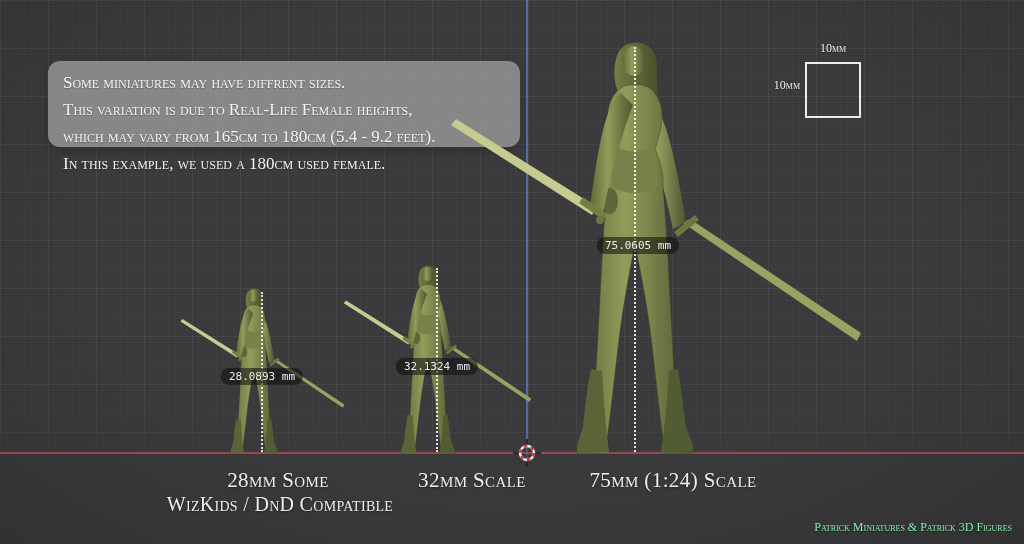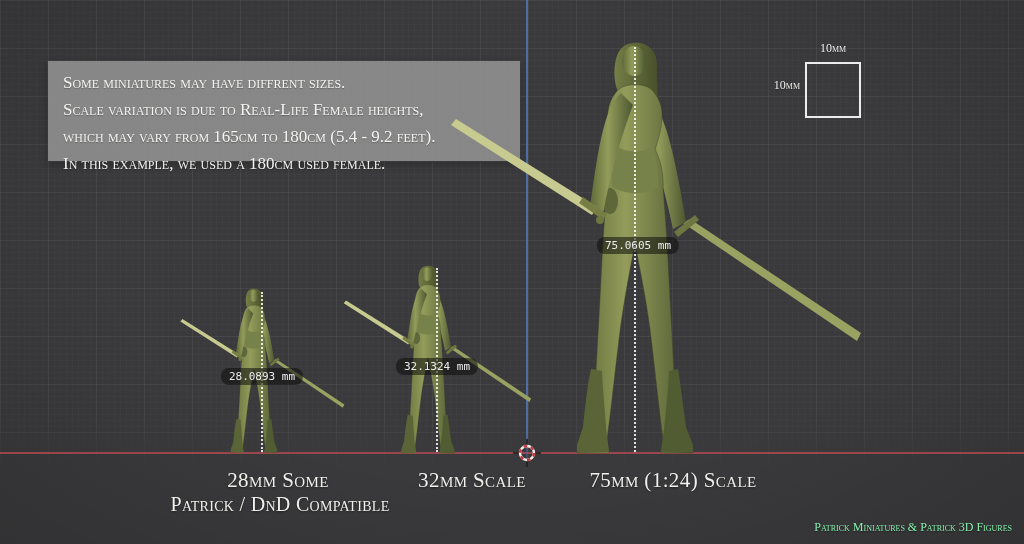--- a/index.html
+++ b/index.html
@@ -19,22 +19,22 @@
   
   .axis-x{position:absolute;left:0;right:0;top:452px;height:2px;
           background:rgba(185,75,84,0.75);}
   .axis-z{position:absolute;left:526px;top:0;width:2px;height:470px;
           background:rgba(82,122,190,0.8);
           -webkit-mask-image:linear-gradient(#000 92%, transparent 100%);
                   mask-image:linear-gradient(#000 92%, transparent 100%);}
   
   .cursor3d{position:absolute;left:513px;top:439px;}
   
-  .infobox{position:absolute;left:48px;top:61px;width:472px;height:100px;
-    box-sizing:border-box;padding:8px 15px 0 15px;border-radius:0;
+  .infobox{position:absolute;left:48px;top:61px;width:472px;height:86px;
+    box-sizing:border-box;padding:8px 15px 0 15px;border-radius:12px;
     background:rgba(142,142,142,0.92);
     box-shadow:0 0 0 1px rgba(70,70,70,0.4), 0 3px 8px rgba(0,0,0,0.25);}
   .infobox .line{font-variant:small-caps;font-size:17px;line-height:27px;
     color:#f4f4f1;text-shadow:0 1px 1px rgba(0,0,0,0.28);white-space:nowrap;}
   
   .figure{position:absolute;}
   
   .mline{position:absolute;width:0;border-left:2px dotted rgba(255,255,255,0.85);}
   .mlabel{position:absolute;transform:translateX(-50%);
     font-family:"DejaVu Sans Mono",monospace;font-size:11px;color:#ececec;
@@ -69,21 +69,21 @@
     <line x1="14" y1="0" x2="14" y2="6" stroke="#1e1e1e" stroke-width="1.6"></line>
     <line x1="14" y1="22" x2="14" y2="28" stroke="#1e1e1e" stroke-width="1.6"></line>
     <line x1="0" y1="14" x2="6" y2="14" stroke="#1e1e1e" stroke-width="1.6"></line>
     <line x1="22" y1="14" x2="28" y2="14" stroke="#1e1e1e" stroke-width="1.6"></line>
     <circle cx="14" cy="14" r="7" fill="none" stroke="#f0f0f0" stroke-width="2.4"></circle>
     <circle cx="14" cy="14" r="7" fill="none" stroke="#c8393f" stroke-width="2.4" stroke-dasharray="3.67 3.67"></circle>
   </svg>
 
   <div class="infobox">
     <div class="line">Some miniatures may have diffrent sizes.</div>
-    <div class="line">Scale variation is due to Real-Life Female heights,</div>
+    <div class="line">This variation is due to Real-Life Female heights,</div>
     <div class="line">which may vary from 165cm to 180cm (5.4 - 9.2 feet).</div>
     <div class="line">In this example, we used a 180cm used female.</div>
   </div>
 
   <svg width="0" height="0" style="position:absolute">
     <defs>
       <linearGradient id="gBody" x1="0" y1="0" x2="1" y2="0">
         <stop offset="0" stop-color="#5f6938"></stop>
         <stop offset="0.42" stop-color="#939c5a"></stop>
         <stop offset="1" stop-color="#4c5630"></stop>
@@ -149,19 +149,19 @@
 
   <div class="mlabel" style="left:262px;top:368px">28.0893 mm</div>
   <div class="mlabel" style="left:437px;top:358px">32.1324 mm</div>
   <div class="mlabel" style="left:638px;top:237px">75.0605 mm</div>
 
   <div class="refsq"></div>
   <div class="reflabel top">10mm</div>
   <div class="reflabel side">10mm</div>
 
   <div class="caption" style="left:178px;width:200px;top:468px">28mm Some</div>
-  <div class="subcaption" style="left:140px;width:280px;top:493px">Patrick / DnD Compatible</div>
+  <div class="subcaption" style="left:140px;width:280px;top:493px">WizKids / DnD Compatible</div>
   <div class="caption" style="left:372px;width:200px;top:468px">32mm Scale</div>
   <div class="caption" style="left:573px;width:200px;top:468px">75mm (1:24) Scale</div>
 
   <div class="footer">Patrick Miniatures &amp; Patrick 3D Figures</div>
 
 </div>
 
 </body></html>

